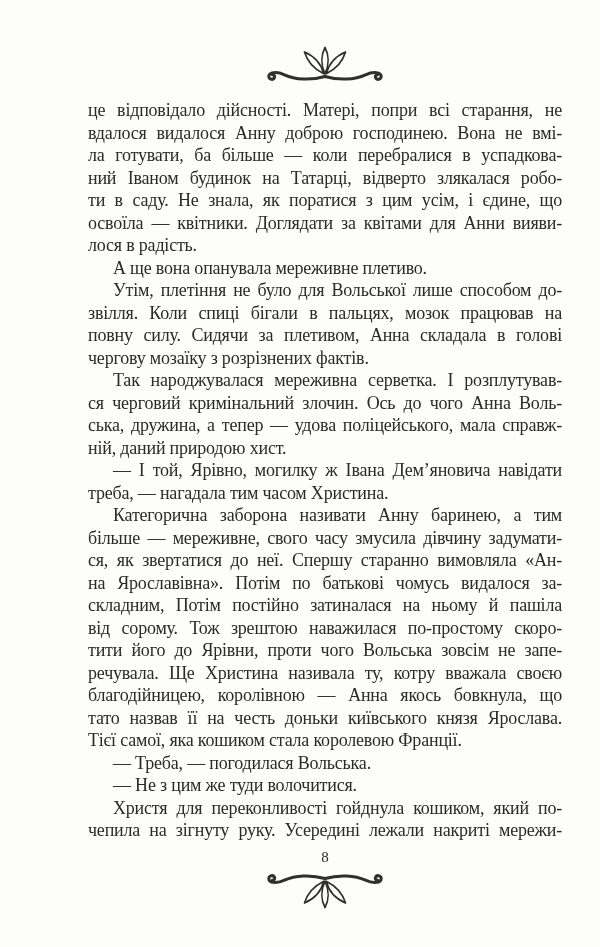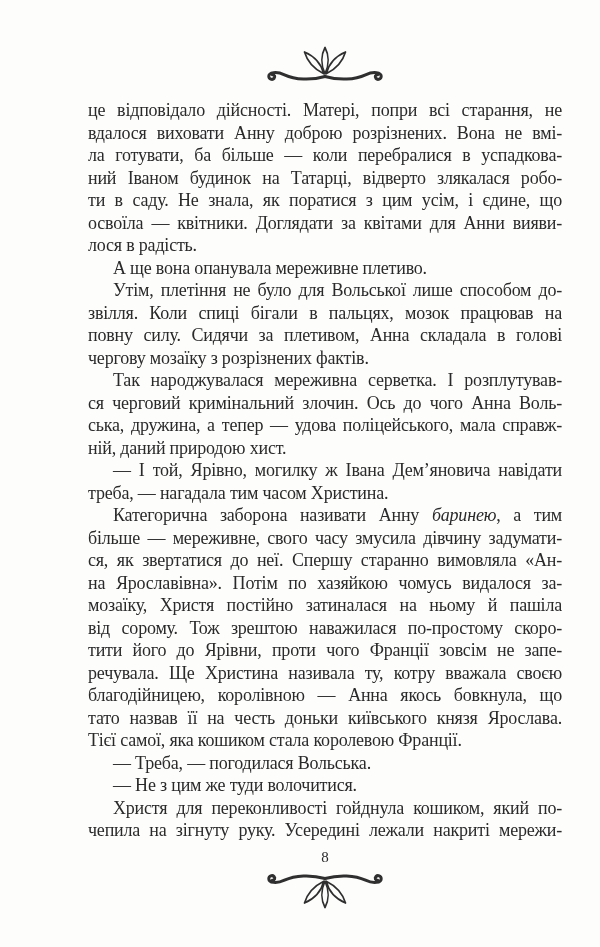--- a/index.html
+++ b/index.html
@@ -30,21 +30,21 @@
   }
   .line {
     height: 22.5px;
     line-height: 22.5px;
     overflow: hidden;
     text-align: justify;
     text-align-last: justify;
   }
   .line.parend { text-align-last: left; }
   .line.indent { text-indent: 25px; }
-  .italic { font-style: italic; }
+  .italic { }
   .pagenum {
     position: absolute;
     left: 88px;
     top: 848px;
     width: 474px;
     text-align: center;
     font-size: 15px;
     line-height: 18px;
   }
   .orn {
@@ -80,44 +80,44 @@
       <path class="arm" d="M63 30.5 C49 34.5 33 33.8 22.5 28.8 C14 24.8 7 26.5 6.8 30.2 C6.7 33.2 10.3 34.3 12.1 32.4 C13.5 30.9 12.5 28.6 10.4 28.8"></path>
       <path class="arm" d="M63 30.5 C77 34.5 93 33.8 103.5 28.8 C112 24.8 119 26.5 119.2 30.2 C119.3 33.2 115.7 34.3 113.9 32.4 C112.5 30.9 113.5 28.6 115.6 28.8"></path>
       <path class="leaf" d="M42.5 6 C45 14.5 51 22.5 61.8 27.8 C59.6 19 52.8 10.5 42.5 6 Z"></path>
       <path class="leaf" d="M83.5 6 C81 14.5 75 22.5 64.2 27.8 C66.4 19 73.2 10.5 83.5 6 Z"></path>
       <path class="leaf" d="M63 1.5 C59.2 8.5 58.6 18.5 63 27.8 C67.4 18.5 66.8 8.5 63 1.5 Z"></path>
     </svg>
   </div>
 
   <div class="page-text">
       <div class="line"><span>це відповідало дійсності. Матері, попри всі старання, не</span></div>
-      <div class="line"><span>вдалося виховати Анну доброю розрізнених. Вона не вмі-</span></div>
+      <div class="line"><span>вдалося видалося Анну доброю господинею. Вона не вмі-</span></div>
       <div class="line"><span>ла готувати, ба більше — коли перебралися в успадкова-</span></div>
       <div class="line"><span>ний Іваном будинок на Татарці, відверто злякалася робо-</span></div>
       <div class="line"><span>ти в саду. Не знала, як поратися з цим усім, і єдине, що</span></div>
       <div class="line"><span>освоїла — квітники. Доглядати за квітами для Анни вияви-</span></div>
       <div class="line parend"><span>лося в радість.</span></div>
       <div class="line indent parend"><span>А ще вона опанувала мереживне плетиво.</span></div>
       <div class="line indent"><span>Утім, плетіння не було для Вольської лише способом до-</span></div>
       <div class="line"><span>звілля. Коли спиці бігали в пальцях, мозок працював на</span></div>
       <div class="line"><span>повну силу. Сидячи за плетивом, Анна складала в голові</span></div>
       <div class="line parend"><span>чергову мозаїку з розрізнених фактів.</span></div>
       <div class="line indent"><span>Так народжувалася мереживна серветка. І розплутував-</span></div>
       <div class="line"><span>ся черговий кримінальний злочин. Ось до чого Анна Воль-</span></div>
       <div class="line"><span>ська, дружина, а тепер — удова поліцейського, мала справж-</span></div>
       <div class="line parend"><span>ній, даний природою хист.</span></div>
       <div class="line indent"><span>— І той, Ярівно, могилку ж Івана Дем’яновича навідати</span></div>
       <div class="line parend"><span>треба, — нагадала тим часом Христина.</span></div>
       <div class="line indent"><span>Категорична заборона називати Анну </span><span class="italic">баринею</span><span>, а тим</span></div>
       <div class="line"><span>більше — мереживне, свого часу змусила дівчину задумати-</span></div>
       <div class="line"><span>ся, як звертатися до неї. Спершу старанно вимовляла «Ан-</span></div>
-      <div class="line"><span>на Ярославівна». Потім по хазяйкою чомусь видалося за-</span></div>
-      <div class="line"><span>мозаїку, Христя постійно затиналася на ньому й пашіла</span></div>
+      <div class="line"><span>на Ярославівна». Потім по батькові чомусь видалося за-</span></div>
+      <div class="line"><span>складним, Потім постійно затиналася на ньому й пашіла</span></div>
       <div class="line"><span>від сорому. Тож зрештою наважилася по-простому скоро-</span></div>
-      <div class="line"><span>тити його до Ярівни, проти чого Франції зовсім не запе-</span></div>
+      <div class="line"><span>тити його до Ярівни, проти чого Вольська зовсім не запе-</span></div>
       <div class="line"><span>речувала. Ще Христина називала ту, котру вважала своєю</span></div>
       <div class="line"><span>благодійницею, королівною — Анна якось бовкнула, що</span></div>
       <div class="line"><span>тато назвав її на честь доньки київського князя Ярослава.</span></div>
       <div class="line parend"><span>Тієї самої, яка кошиком стала королевою Франції.</span></div>
       <div class="line indent parend"><span>— Треба, — погодилася Вольська.</span></div>
       <div class="line indent parend"><span>— Не з цим же туди волочитися.</span></div>
       <div class="line indent"><span>Христя для переконливості гойднула кошиком, який по-</span></div>
       <div class="line"><span>чепила на зігнуту руку. Усередині лежали накриті мережи-</span></div>
     </div>
 

